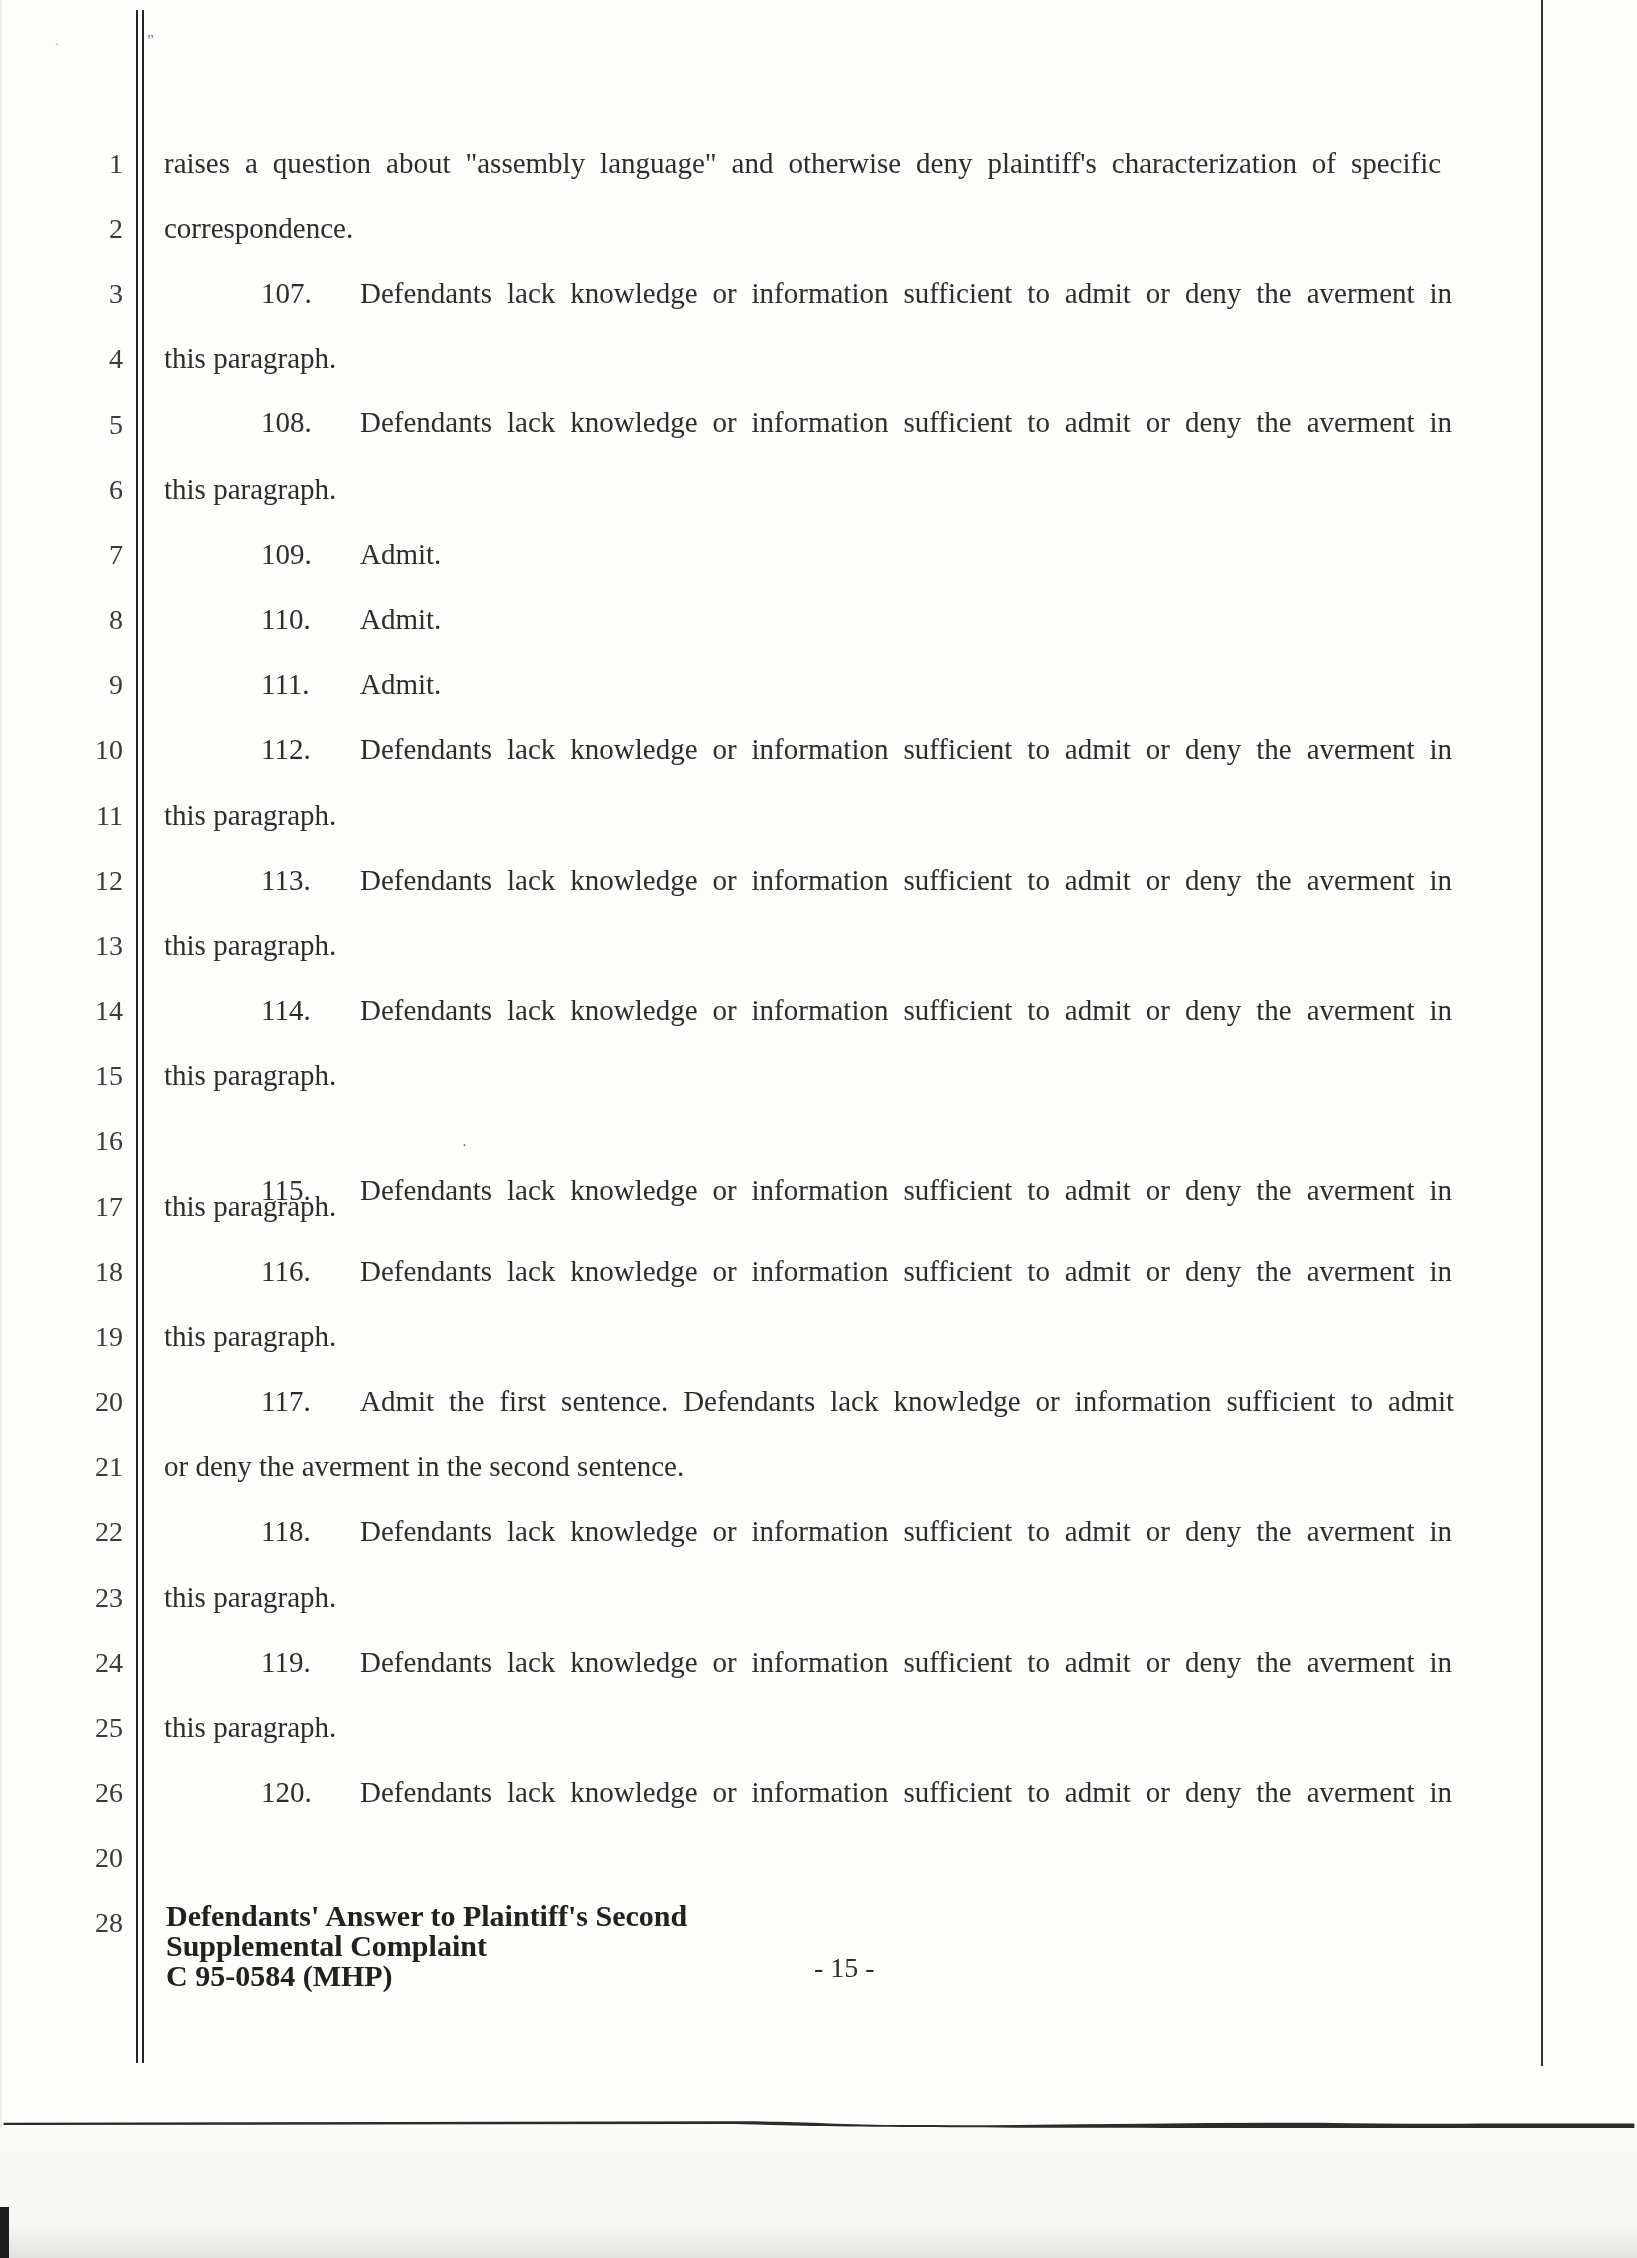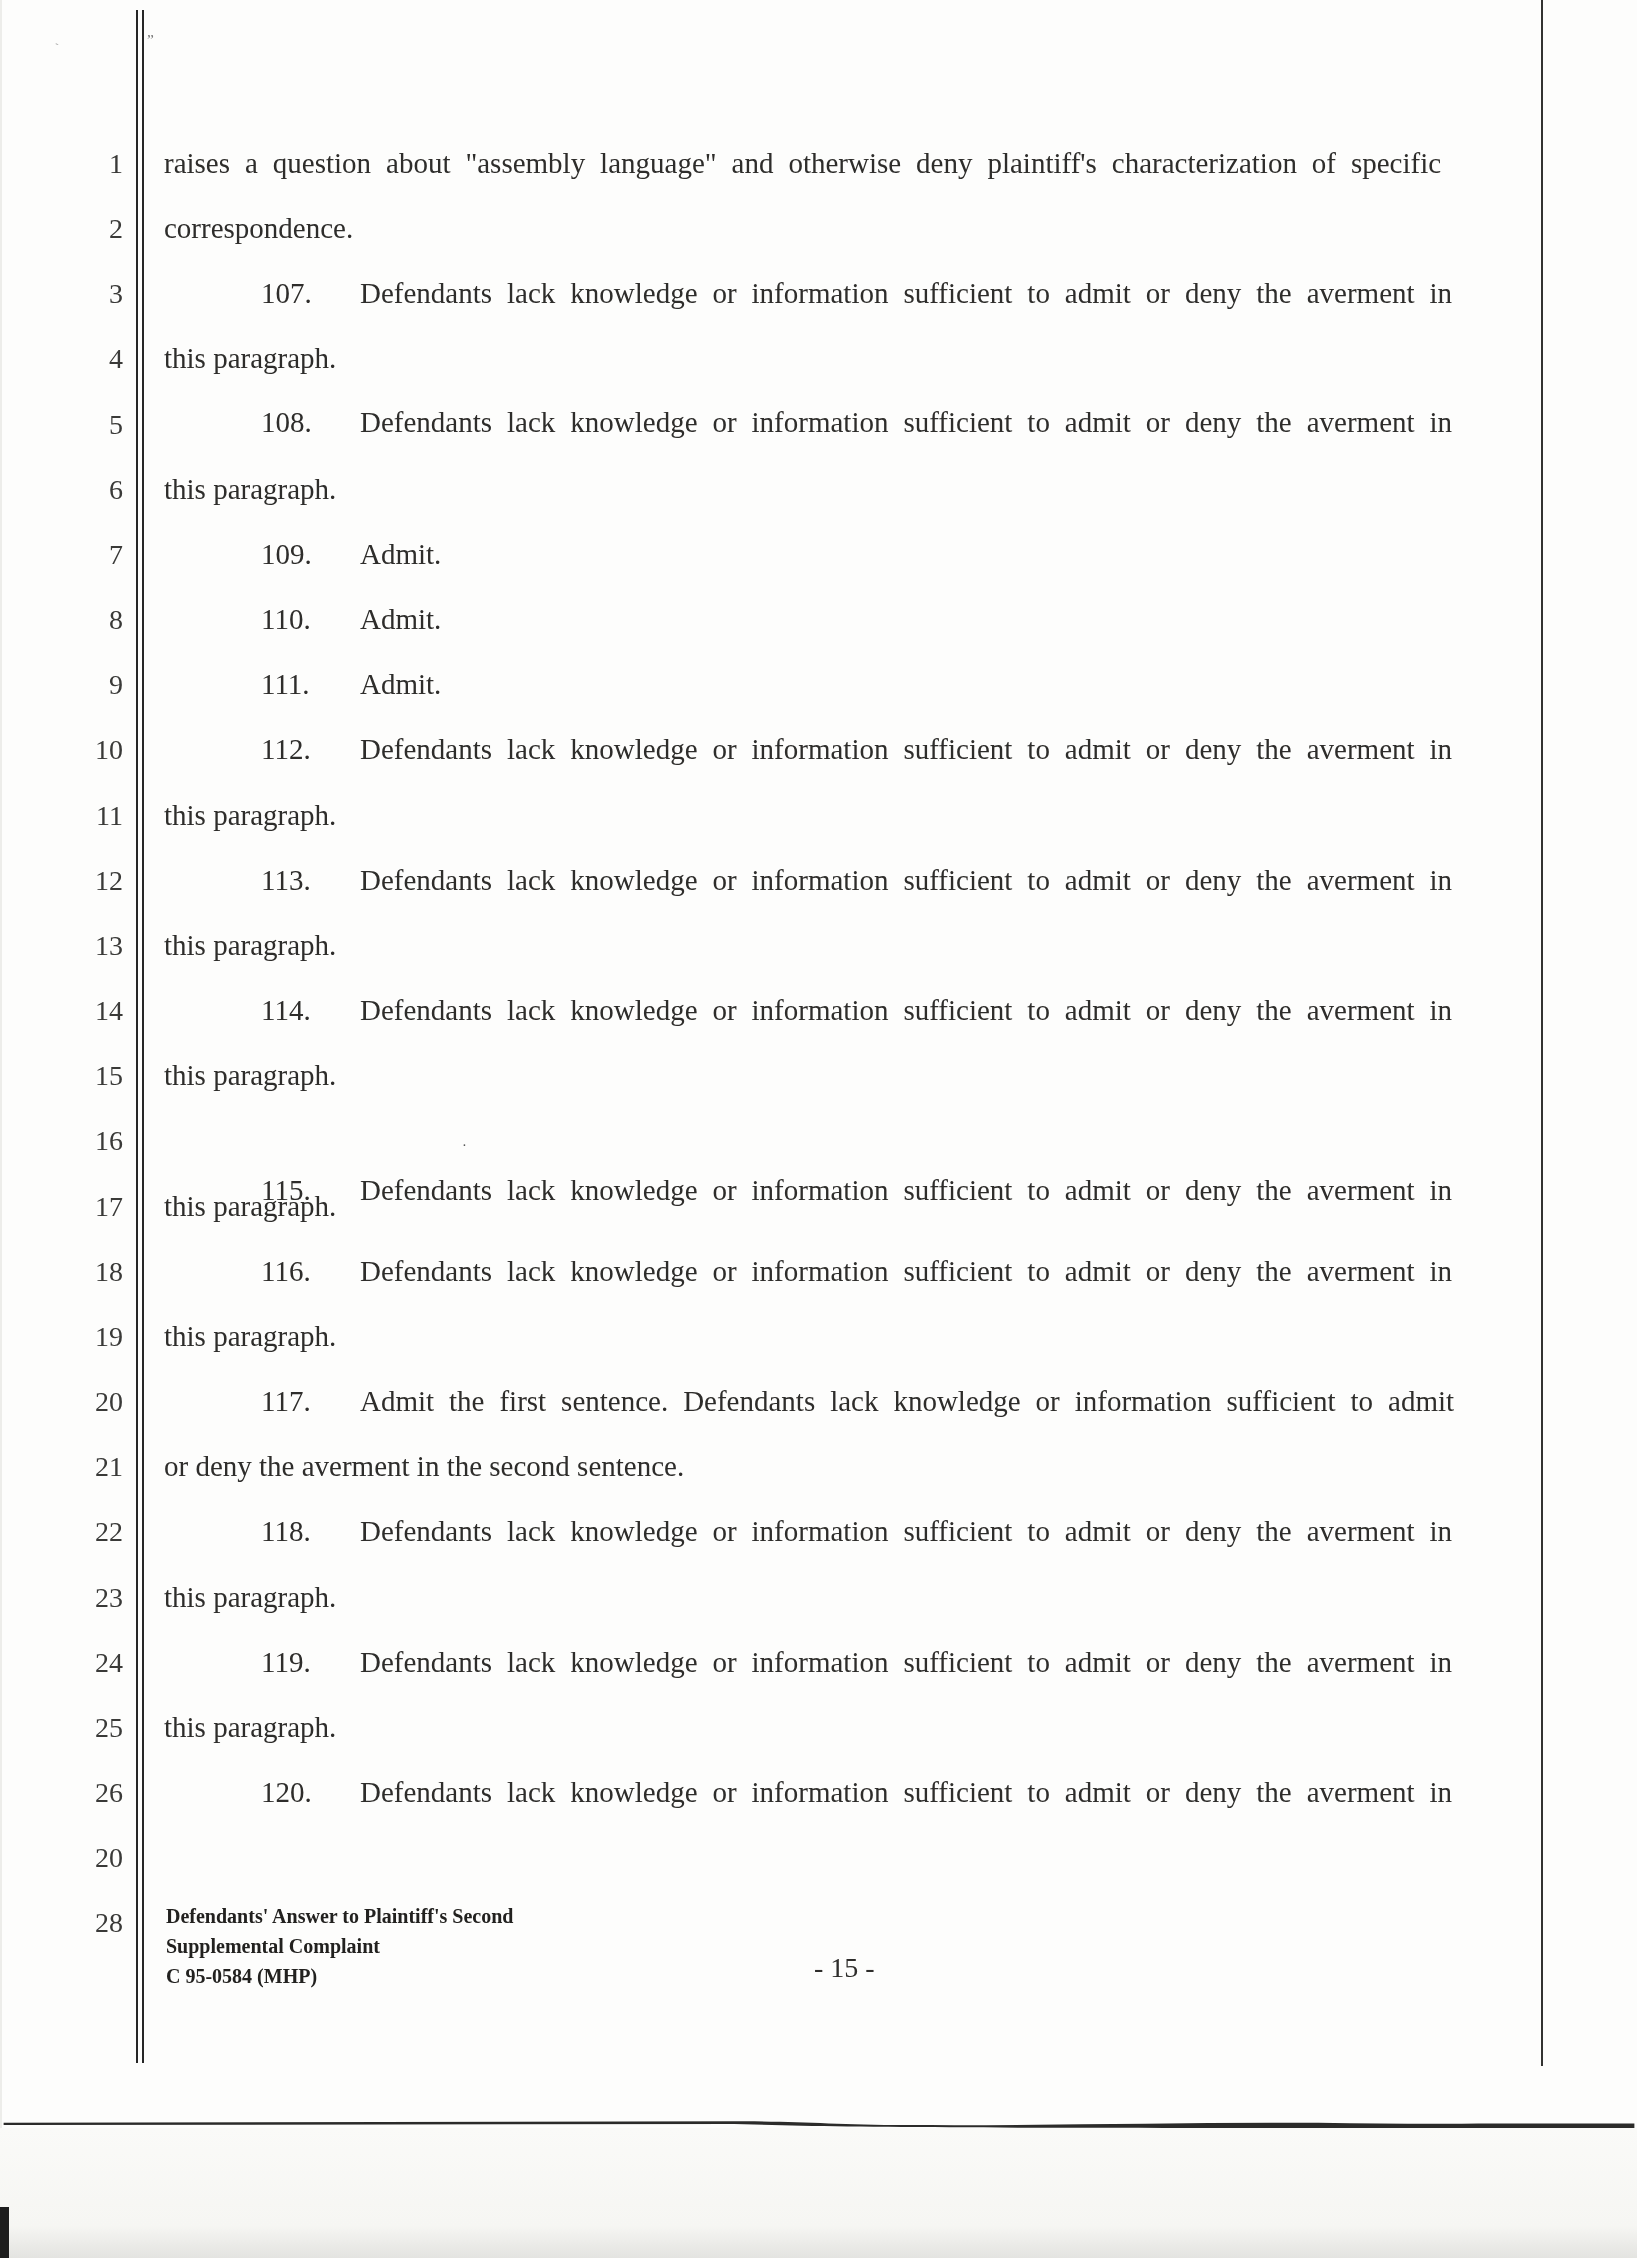--- a/index.html
+++ b/index.html
@@ -28,21 +28,21 @@
   
   .body-row {
     position:absolute; left:164px; width:1352px;
     font-size:29px; line-height:37px; white-space:nowrap; color:#2e2d2b;
   }
   .para-num { display:inline-block; margin-left:97px; width:99px; }
   .para-text { display:inline-block; }
   
   #footer-block {
     position:absolute; left:166px; top:1901px;
-    font-size:20px; line-height:30px; font-weight:bold; color:#22211f;
+    font-size:30px; line-height:30px; font-weight:bold; color:#22211f;
     white-space:nowrap;
   }
   #page-number {
     position:absolute; left:814px; top:1952px;
     font-size:28px; color:#2e2d2b; white-space:nowrap;
   }
   
   #bottom-area {
     position:absolute; left:0; top:2128px; width:1638px; height:130px;
     background:linear-gradient(#fafaf8 0%, #f6f6f3 75%, #e9e9e6 92%, #e4e4e1 100%);

